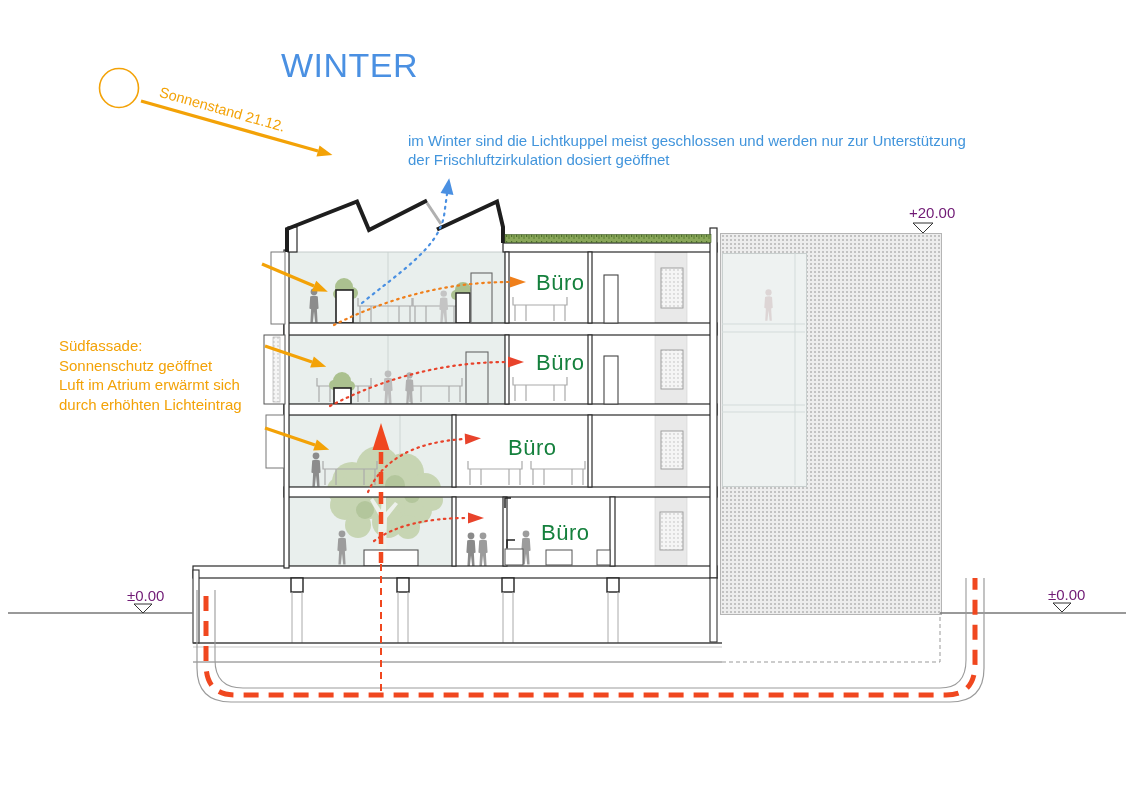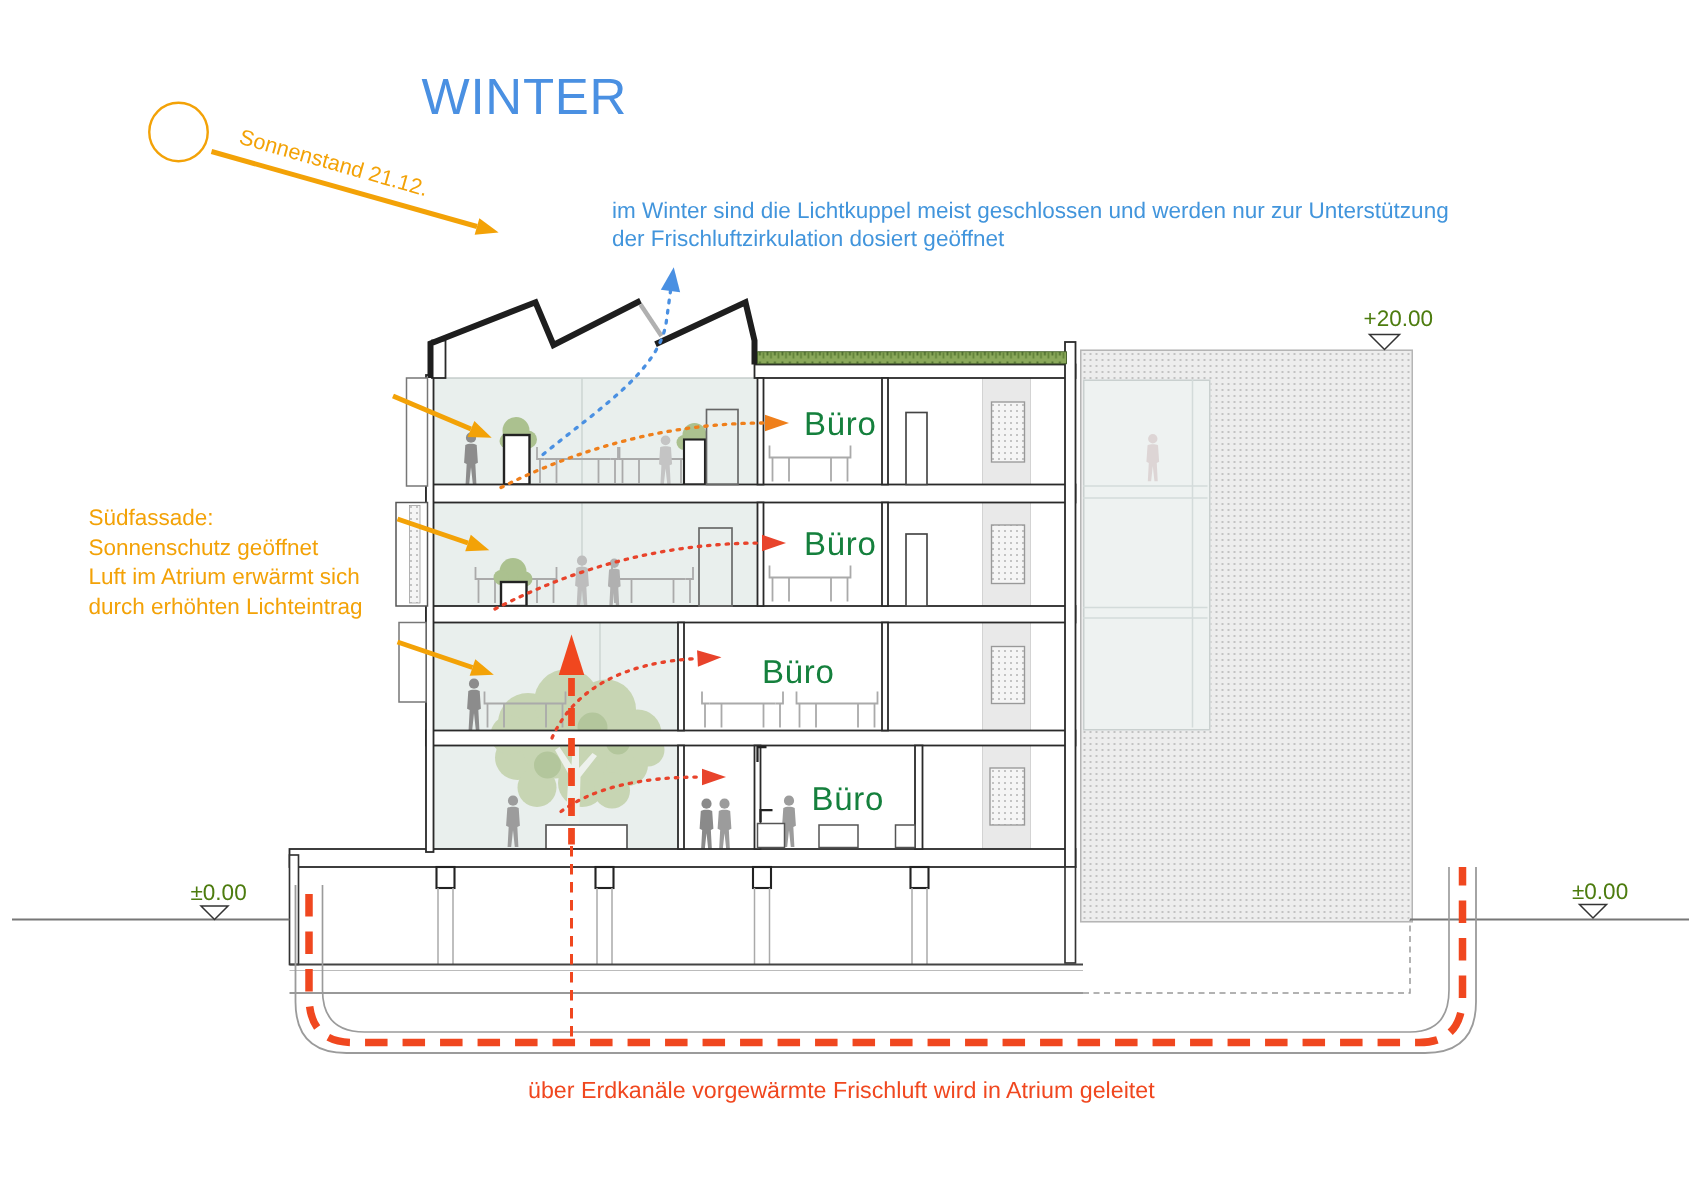--- a/index.html
+++ b/index.html
@@ -11,21 +11,21 @@
     background-image:radial-gradient(#c2c2c2 0.8px, transparent 0.95px);background-size:4px 4px;}
   .glass-tower{position:absolute;left:722px;top:253px;width:83px;height:232px;z-index:1;
     background:#eef2f1;border:1px solid #c9d0cf;}
   .txt{position:absolute;z-index:3;white-space:pre-line;}
   .title{left:281px;top:46px;font-size:34px;letter-spacing:0.5px;color:#4a90e2;}
   .sun-label{left:162px;top:84px;font-size:14.5px;color:#f3a207;transform:rotate(15.8deg);
     transform-origin:left top;white-space:nowrap;}
   .note-blue{left:408px;top:131px;font-size:15px;line-height:19px;color:#4295dc;}
   .note-orange{left:59px;top:336px;font-size:15px;line-height:19.5px;color:#f3a207;}
   .note-red{left:352px;top:719px;font-size:15.5px;color:#f0471f;}
-  .elev{font-size:15px;color:#4d7c0f;}
+  .elev{font-size:15px;color:#701a75;}
   .elev.top{left:909px;top:204px;}
   .elev.gl{left:127px;top:587px;}
   .elev.gr{left:1048px;top:586px;}
   .room-label{font-size:22px;color:#15803d;letter-spacing:0.5px;}
   .rl-b3{left:536px;top:270px;} .rl-b2{left:536px;top:350px;}
   .rl-b1{left:508px;top:435px;} .rl-k{left:541px;top:520px;}
 </style>
 </head>
 <body>
 
@@ -289,21 +289,20 @@
   </svg>
 
   <div class="txt title">WINTER</div>
   <div class="txt sun-label">Sonnenstand 21.12.</div>
   <div class="txt note-orange">Südfassade:
 Sonnenschutz geöffnet
 Luft im Atrium erwärmt sich
 durch erhöhten Lichteintrag</div>
   <div class="txt note-blue">im Winter sind die Lichtkuppel meist geschlossen und werden nur zur Unterstützung
 der Frischluftzirkulation dosiert geöffnet</div>
-  <div class="txt note-red">über Erdkanäle vorgewärmte Frischluft wird in Atrium geleitet</div>
   <div class="txt elev top">+20.00</div>
   <div class="txt elev gl">±0.00</div>
   <div class="txt elev gr">±0.00</div>
   <div class="txt room-label rl-b3">Büro</div>
   <div class="txt room-label rl-b2">Büro</div>
   <div class="txt room-label rl-b1">Büro</div>
   <div class="txt room-label rl-k">Büro</div>
 
 </div>
 

